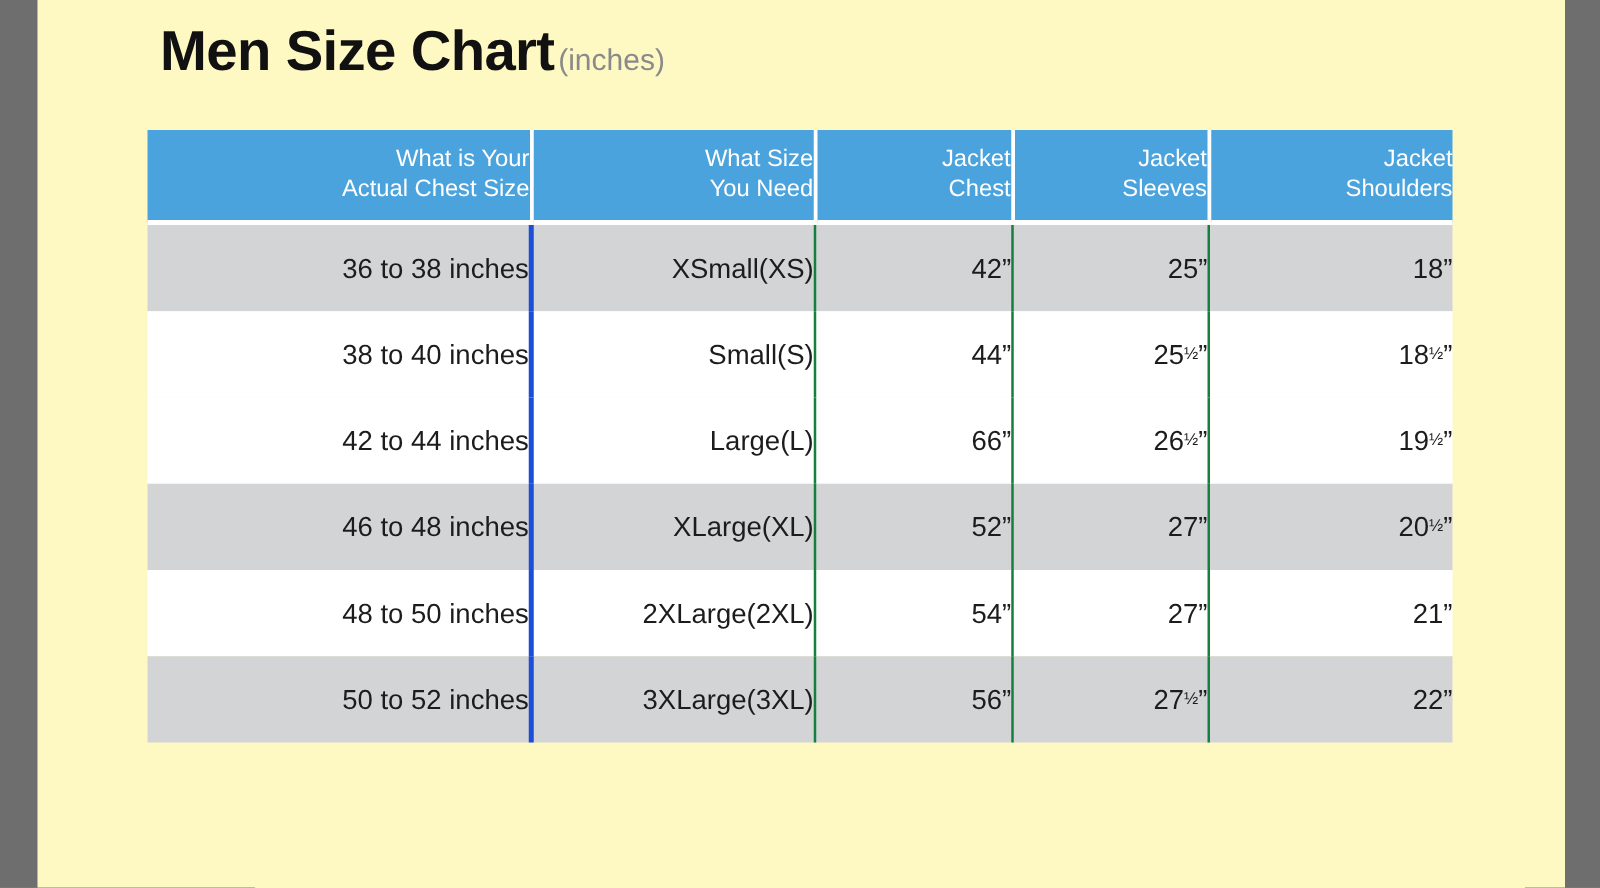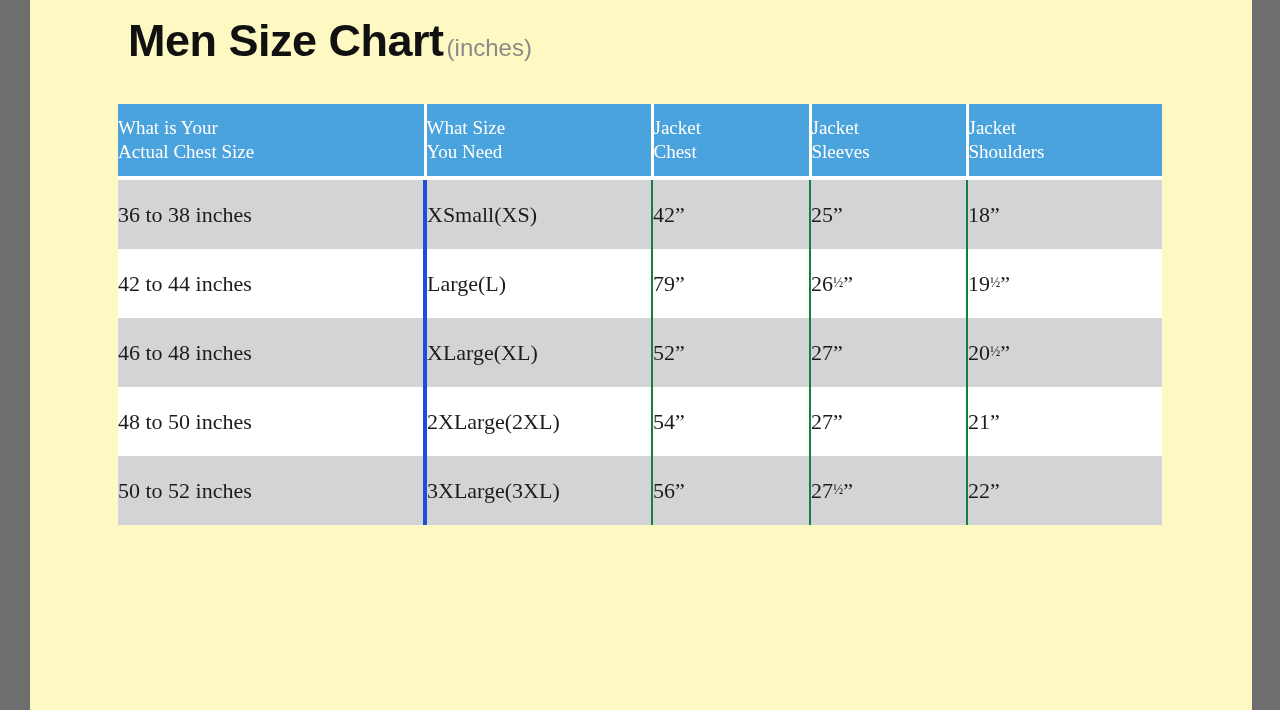--- a/index.html
+++ b/index.html
@@ -69,23 +69,22 @@
     left: 88px;
     top: 104px;
     width: 1044px;
     border-collapse: collapse;
     table-layout: fixed;
   }
   #chart-table th,
   #chart-table td {
     padding: 0;
     margin: 0;
-    text-align: left;
+    text-align: right;
     vertical-align: middle;
-    font-family: Liberation Serif, serif;
   }
 
   
   thead th {
     background: #4ba3dd;
     color: #ffffff;
     font-size: 19px;
     font-weight: normal;
     height: 72px;
     line-height: 1.28;
@@ -171,23 +170,30 @@
       </thead>
       <tbody id="table-body">
           <tr class="shade">
             <td class="col-first">36 to 38 inches</td>
             <td>XSmall(XS)</td>
             <td>42”</td>
             <td>25”</td>
             <td>18”</td>
           </tr>
           <tr class="plain">
+            <td class="col-first">38 to 40 inches</td>
+            <td>Small(S)</td>
+            <td>44”</td>
+            <td>25<span class="frac">½</span><span class="prime">”</span></td>
+            <td>18<span class="frac">½</span><span class="prime">”</span></td>
+          </tr>
+          <tr class="plain">
             <td class="col-first">42 to 44 inches</td>
             <td>Large(L)</td>
-            <td>79”</td>
+            <td>66”</td>
             <td>26<span class="frac">½</span><span class="prime">”</span></td>
             <td>19<span class="frac">½</span><span class="prime">”</span></td>
           </tr>
           <tr class="shade">
             <td class="col-first">46 to 48 inches</td>
             <td>XLarge(XL)</td>
             <td>52”</td>
             <td>27”</td>
             <td>20<span class="frac">½</span><span class="prime">”</span></td>
           </tr>

